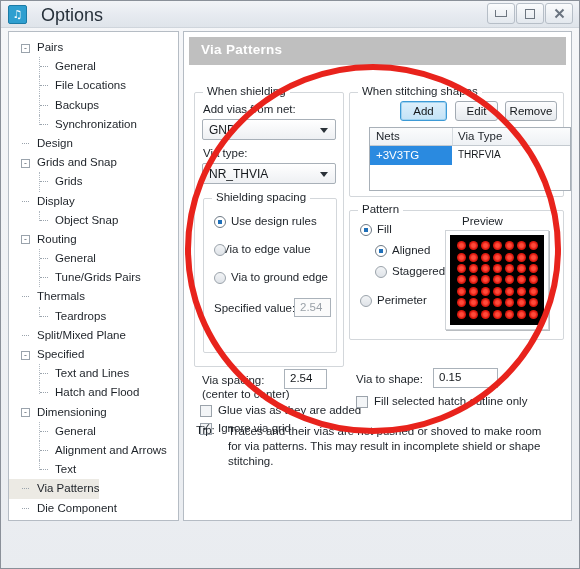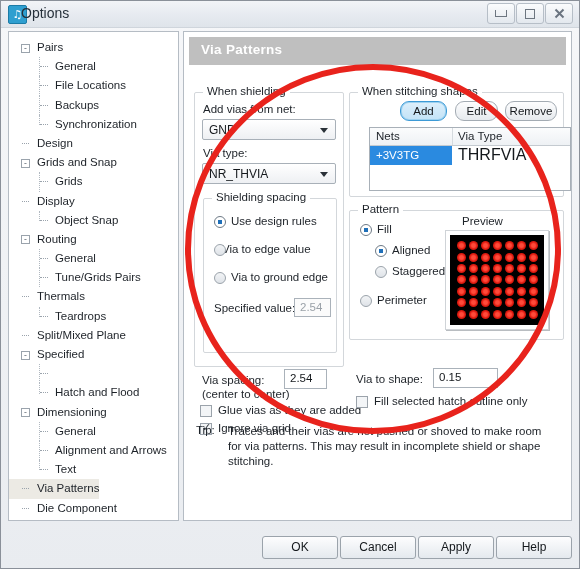--- a/index.html
+++ b/index.html
@@ -21,21 +21,21 @@
     background:linear-gradient(#f2f4f7 0%,#e6eaf0 55%,#dfe4ea 100%);
     border-bottom:1px solid #cfd5dc;
   }
   .app-icon{
     position:absolute;left:7px;top:4px;width:17px;height:17px;
     background:#2f9fd0;border:1px solid #1b7ba6;border-radius:2px;
     color:#fff;font-size:11px;font-weight:bold;line-height:17px;text-align:center;
     font-family:"DejaVu Sans", sans-serif;
   }
   .title-text{
-    position:absolute;left:20px;top:4px;font-size:14px;color:#26303a;text-align:right;
+    position:absolute;left:40px;top:4px;font-size:18px;color:#26303a;text-align:right;
   }
   .winbtns{position:absolute;right:6px;top:2px;display:flex;gap:0;}
   .winbtn{
     width:26px;height:19px;margin-left:1px;
     background:linear-gradient(#fbfcfd,#e3e8ee);
     border:1px solid #b6bec7;border-radius:3px;
     display:flex;align-items:center;justify-content:center;
     font-size:11px;color:#5a6670;font-family:"DejaVu Sans", sans-serif;
   }
   .winbtn.close{color:#6a7480;}
@@ -121,21 +121,21 @@
     background:#f3f5f7;border:1px solid #9ba3ab;box-sizing:border-box;
   }
   .check.on .box:after{
     content:"\2713";position:absolute;left:1px;top:-3px;font-size:11px;color:#2b3238;
     font-family:"DejaVu Sans", sans-serif;
   }
   
   .pbtn{
     position:absolute;height:20px;box-sizing:border-box;
     background:linear-gradient(#fdfdfe,#e6eaee);
-    border:1px solid #a3abb3;border-radius:9px;
+    border:1px solid #a3abb3;border-radius:3px;
     font-size:11.5px;color:#14181c;text-align:center;line-height:18px;
   }
   .pbtn.focus{
     border:1px solid #3c9ad6;background:linear-gradient(#ddeffb,#c3e3f7);
     box-shadow:0 0 0 1px #9ed2f0 inset;
   }
   
   .table{
     position:absolute;background:#fff;border:1px solid #a8b0b8;box-sizing:border-box;
   }
@@ -145,21 +145,21 @@
   }
   .thead .th{position:absolute;top:2px;font-size:11.5px;color:#1d2228;}
   .thead .tsep{position:absolute;top:0;bottom:0;border-left:1px solid #d5dade;}
   .trow{position:absolute;left:0;right:0;height:19px;}
   .trow .c1{
     position:absolute;left:0;top:0;width:82px;height:19px;
     background:#2a8ae0;color:#fff;font-size:11.5px;line-height:18px;padding-left:6px;
     box-sizing:border-box;
   }
   .trow .c2{
-    position:absolute;left:88px;top:0;font-size:16px;color:#14181c;line-height:18px;
+    position:absolute;left:88px;top:0;font-size:10px;color:#14181c;line-height:18px;
   }
   
   .preview-box{
     position:absolute;background:#ffffff;border:1px solid #cfd3d7;box-sizing:border-box;
     box-shadow:1px 1px 0 #b9bdc1;
   }
   .preview-inner{
     position:absolute;left:4px;top:4px;right:4px;bottom:4px;background:#000;
     display:grid;padding:5px;box-sizing:border-box;
   }
@@ -220,21 +220,21 @@
         <div class="tnode lvl1"><span class="vline"></span><span class="dash1"></span><span class="lbl">Grids</span></div>
         <div class="tnode lvl0"><span class="dash0"></span><span class="lbl">Display</span></div>
         <div class="tnode lvl1"><span class="vline stub"></span><span class="dash1"></span><span class="lbl">Object Snap</span></div>
         <div class="tnode lvl0"><span class="exp">-</span><span class="lbl">Routing</span></div>
         <div class="tnode lvl1"><span class="vline"></span><span class="dash1"></span><span class="lbl">General</span></div>
         <div class="tnode lvl1"><span class="vline"></span><span class="dash1"></span><span class="lbl">Tune/Grids Pairs</span></div>
         <div class="tnode lvl0"><span class="dash0"></span><span class="lbl">Thermals</span></div>
         <div class="tnode lvl1"><span class="vline stub"></span><span class="dash1"></span><span class="lbl">Teardrops</span></div>
         <div class="tnode lvl0"><span class="dash0"></span><span class="lbl">Split/Mixed Plane</span></div>
         <div class="tnode lvl0"><span class="exp">-</span><span class="lbl">Specified</span></div>
-        <div class="tnode lvl1"><span class="vline"></span><span class="dash1"></span></div>
+        <div class="tnode lvl1"><span class="vline"></span><span class="dash1"></span><span class="lbl">Text and Lines</span></div>
         <div class="tnode lvl1"><span class="vline stub"></span><span class="dash1"></span><span class="lbl">Hatch and Flood</span></div>
         <div class="tnode lvl0"><span class="exp">-</span><span class="lbl">Dimensioning</span></div>
         <div class="tnode lvl1"><span class="vline"></span><span class="dash1"></span><span class="lbl">General</span></div>
         <div class="tnode lvl1"><span class="vline"></span><span class="dash1"></span><span class="lbl">Alignment and Arrows</span></div>
         <div class="tnode lvl1"><span class="vline stub"></span><span class="dash1"></span><span class="lbl">Text</span></div>
         <div class="tnode lvl0 sel"><span class="dash0"></span><span class="lbl">Via Patterns</span></div>
         <div class="tnode lvl0"><span class="dash0"></span><span class="lbl">Die Component</span></div>
       </div>
   </div>
 
@@ -405,20 +405,14 @@
     </div>
 
     <div class="tip-lab" style="left:12px;top:392px;">Tip:</div>
     <div class="tip-body" style="left:44px;top:392px;width:330px;">Traces and their vias are not pushed or shoved to make room for via patterns. This may result in incomplete shield or shape stitching.</div>
 
     <svg class="annot" style="left:-1px;top:28px;width:381px;height:378px;" viewBox="0 0 381 378">
       <ellipse cx="190" cy="189" rx="185" ry="182" fill="none" stroke="#e8231c" stroke-width="6"></ellipse>
     </svg>
   </div>
 
-  <div class="footer">
-    <div class="fbtn" style="left:261px;">OK</div>
-    <div class="fbtn" style="left:339px;">Cancel</div>
-    <div class="fbtn" style="left:417px;">Apply</div>
-    <div class="fbtn" style="left:495px;">Help</div>
-  </div>
 
 </div>
 
 </body></html>

